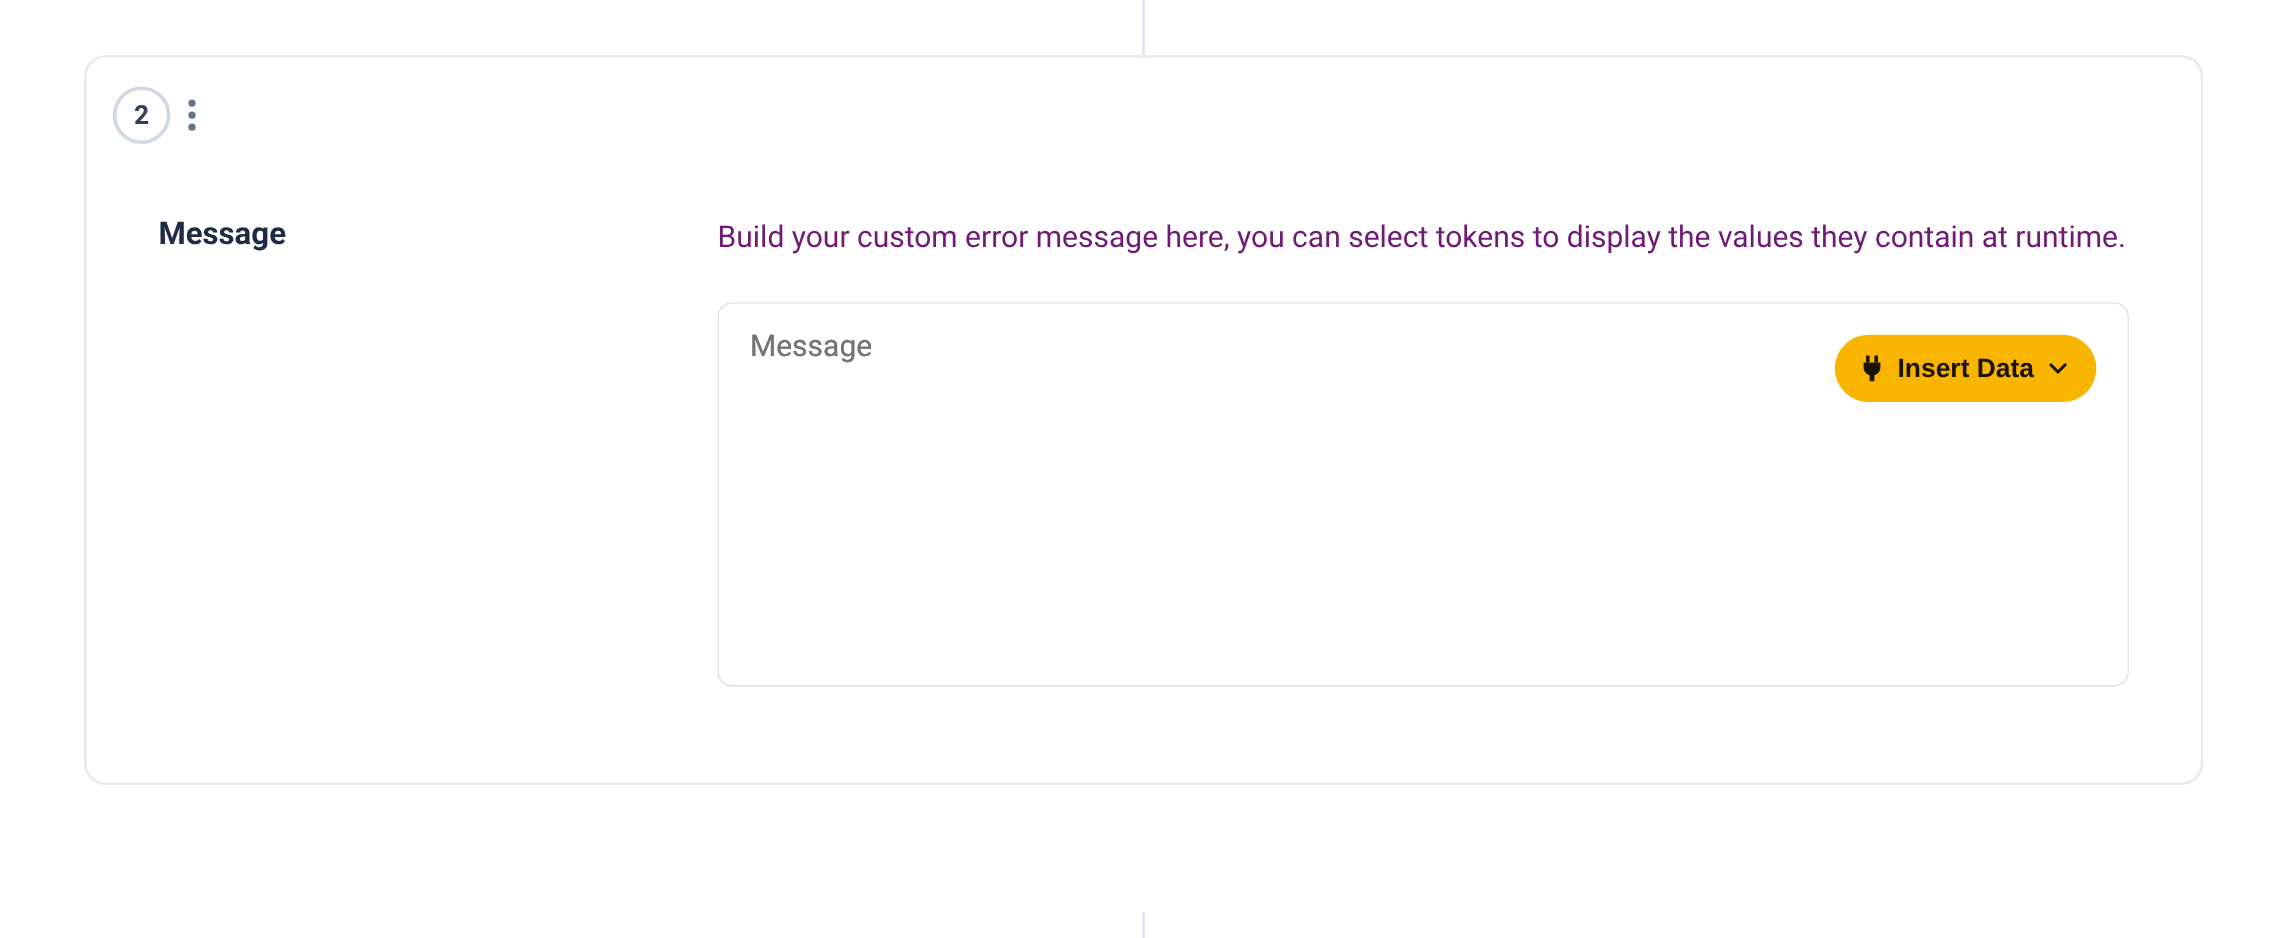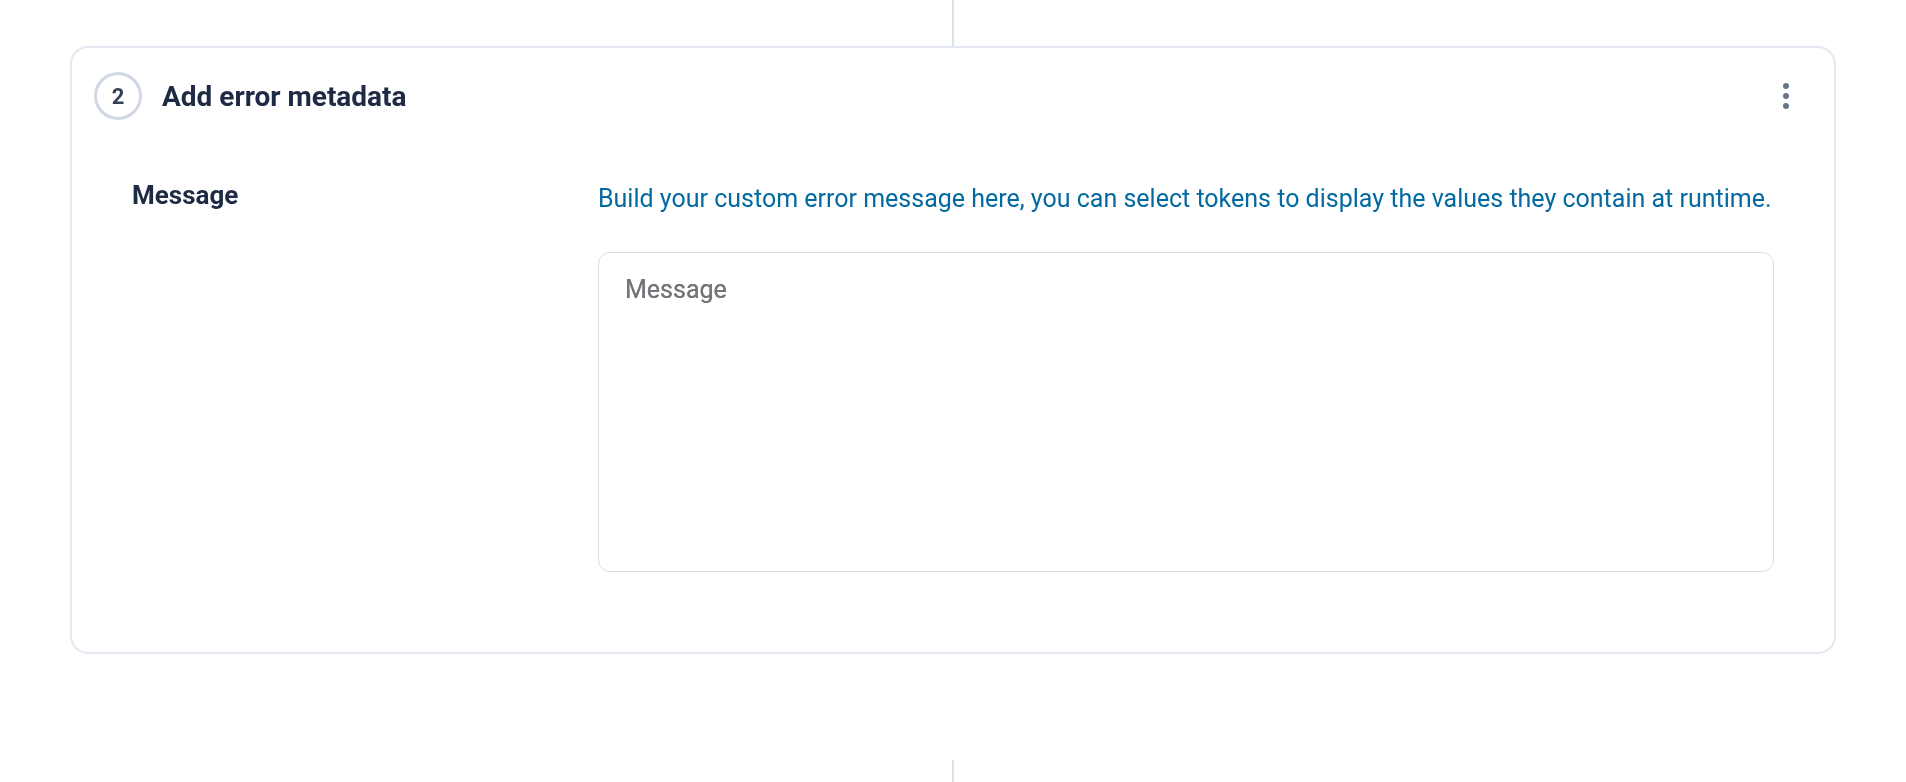--- a/index.html
+++ b/index.html
@@ -82,21 +82,21 @@
     font-size: 26px;
     font-weight: 700;
     color: #1f2a44;
   }
   .field-content-col {
     flex: 1 1 auto;
   }
   .field-help {
     font-size: 25px;
     line-height: 1.5;
-    color: #0369a1;
+    color: #701a75;
     margin-bottom: 34px;
     font-weight: 400;
   }
   .textarea-shell {
     position: relative;
     border: 1.5px solid #d6dde8;
     border-radius: 12px;
     min-height: 320px;
     padding: 22px 26px;
   }
@@ -145,38 +145,52 @@
 
 <div class="center-line top"></div>
 <div class="center-line bottom"></div>
 
 <div class="panel-wrap">
   <div class="panel">
     <div class="panel-header">
       <div class="step-badge">
         <span>2</span>
       </div>
-      <div class="panel-title">Add error metadata</div>
       <div class="kebab" role="button" aria-label="More options">
         <span>
           <svg width="8" height="28" viewBox="0 0 8 28" fill="currentColor">
             <circle cx="4" cy="4" r="3"></circle>
               <circle cx="4" cy="14" r="3"></circle>
               <circle cx="4" cy="24" r="3"></circle>
           </svg>
         </span>
       </div>
     </div>
 
     <div class="panel-body">
       <div class="field-label-col">
         <div class="field-label">Message</div>
       </div>
       <div class="field-content-col">
         <div class="field-help">Build your custom error message here, you can select tokens to display the values they contain at runtime.</div>
         <div class="textarea-shell">
           <span class="textarea-placeholder">Message</span>
           <textarea class="textarea-input" placeholder="Message" style=""></textarea>
+          <button class="insert-data-btn" type="button">
+            <span class="plug-icon">
+              <svg width="18" height="22" viewBox="0 0 18 22" fill="#1a1300">
+                <rect x="4" y="0" width="3" height="6" rx="1"></rect>
+                <rect x="11" y="0" width="3" height="6" rx="1"></rect>
+                <path d="M2 6 h14 v4 a7 7 0 0 1 -5 6.7 V22 h-4 v-5.3 A7 7 0 0 1 2 10 Z"></path>
+              </svg>
+            </span>
+            <span>Insert Data</span>
+            <span class="chev-icon">
+              <svg width="16" height="10" viewBox="0 0 16 10" fill="none" stroke="#1a1300" stroke-width="2.5" stroke-linecap="round" stroke-linejoin="round">
+                <polyline points="2,2 8,8 14,2"></polyline>
+              </svg>
+            </span>
+          </button>
         </div>
       </div>
     </div>
   </div>
 </div>
 
 </body></html>

